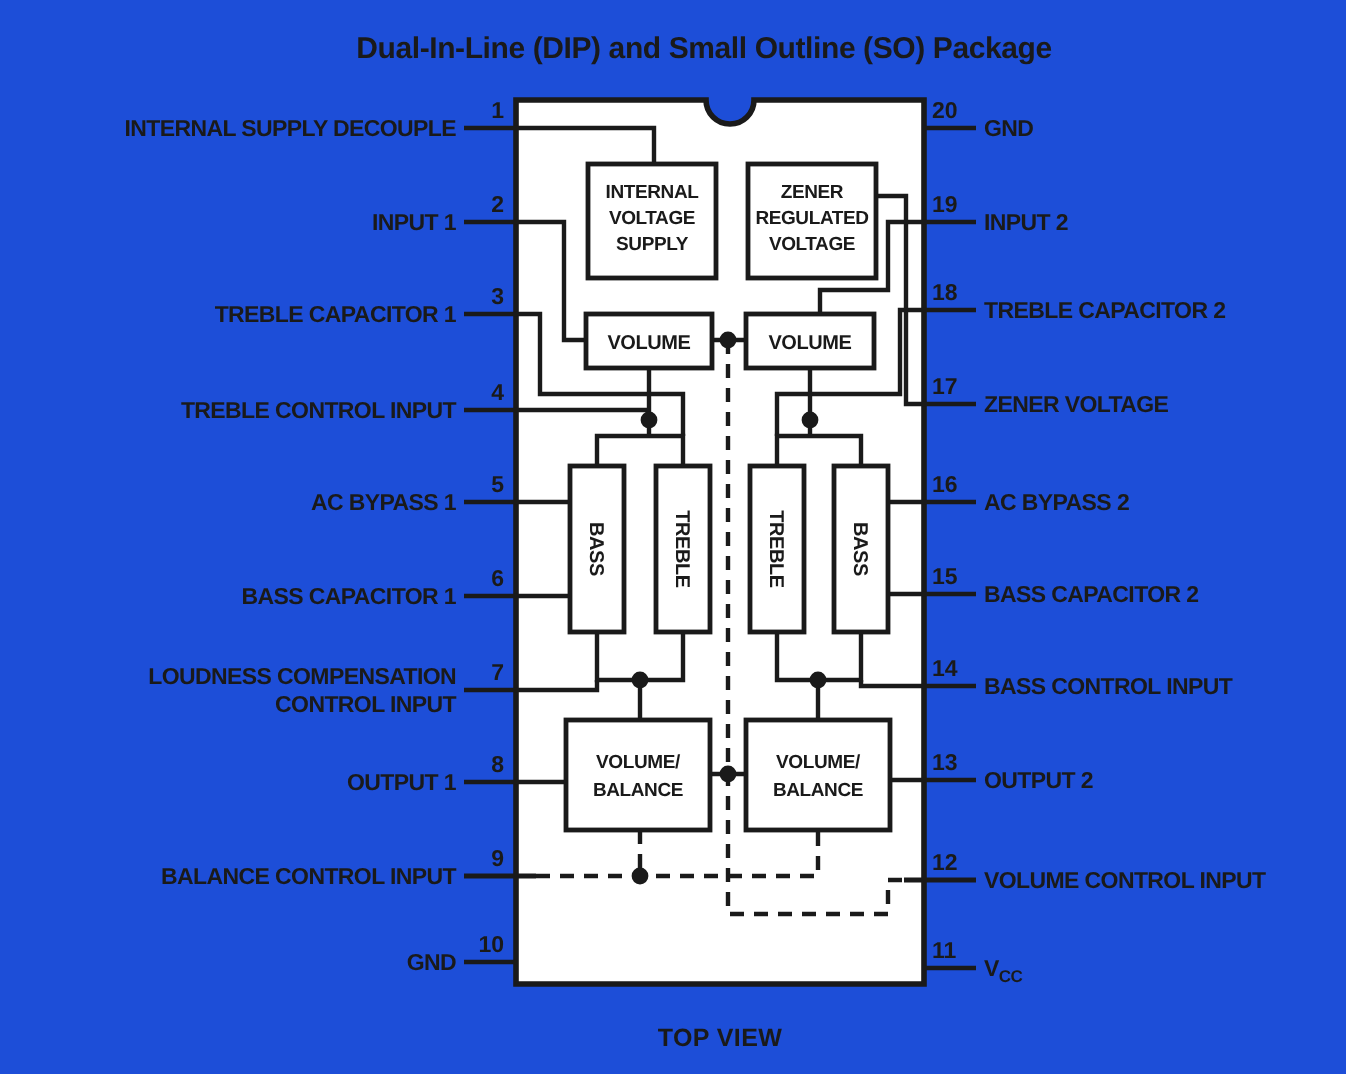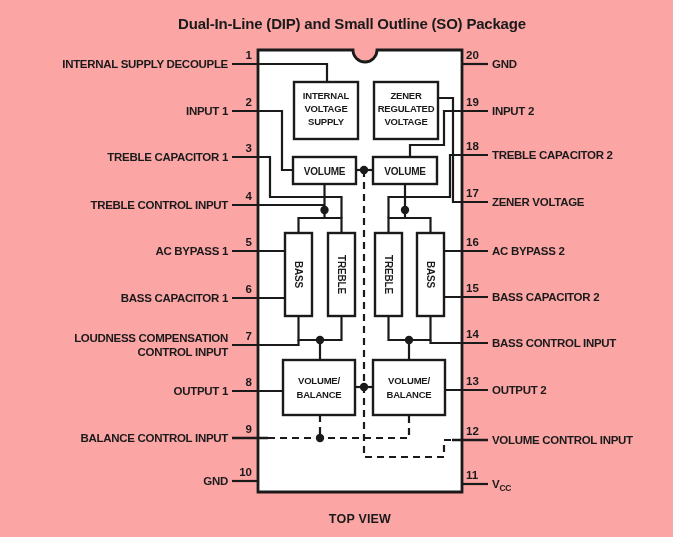--- a/index.html
+++ b/index.html
@@ -1,16 +1,16 @@
 <!DOCTYPE html>
 <html><head>
 <meta charset="utf-8">
 <style>
   html,body{margin:0;padding:0;background:#ffffff;}
-  .stage{position:relative;width:673px;height:537px;background:#fca5a5;overflow:hidden;}
+  .stage{position:relative;width:673px;height:537px;background:#1d4ed8;overflow:hidden;}
   svg{display:block;}
   text{font-family:"Liberation Sans","DejaVu Sans",sans-serif;font-weight:bold;fill:#1a1a1a;}
   .title{font-size:15px;letter-spacing:-0.2px;}
   .lbl{font-size:11.5px;letter-spacing:-0.3px;}
   .num{font-size:11.5px;}
   .blk{font-size:10px;letter-spacing:-0.2px;}
   .blks{font-size:9.5px;letter-spacing:-0.2px;}
   .cap{font-size:12.5px;letter-spacing:0.2px;}
   .wire{stroke:#1a1a1a;stroke-width:2.2;fill:none;}
   .stub{stroke:#1a1a1a;stroke-width:2.4;fill:none;}

